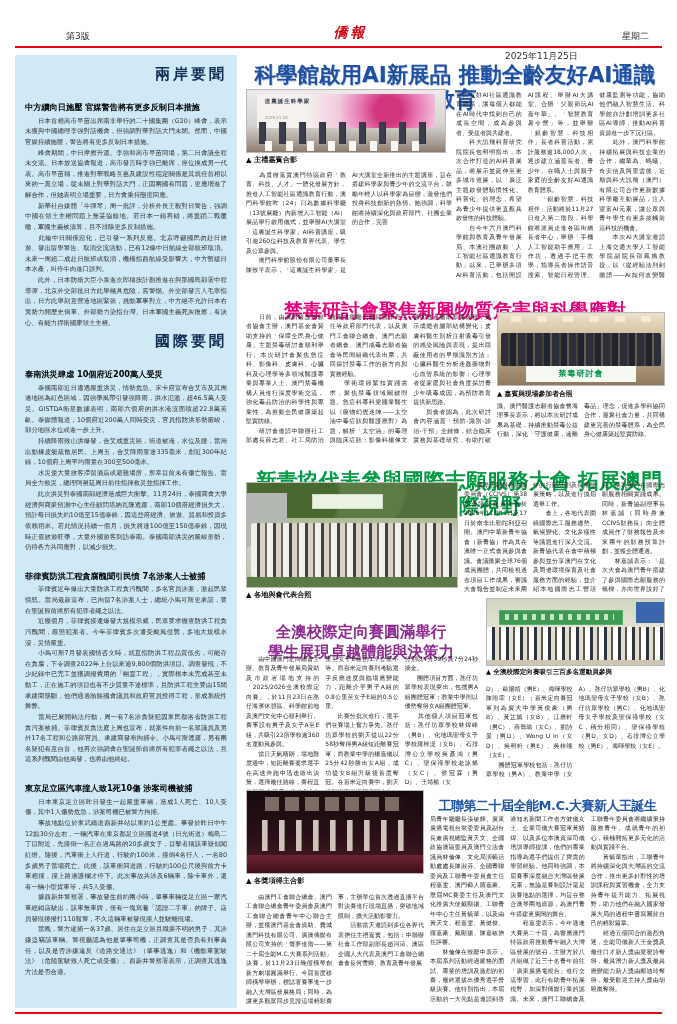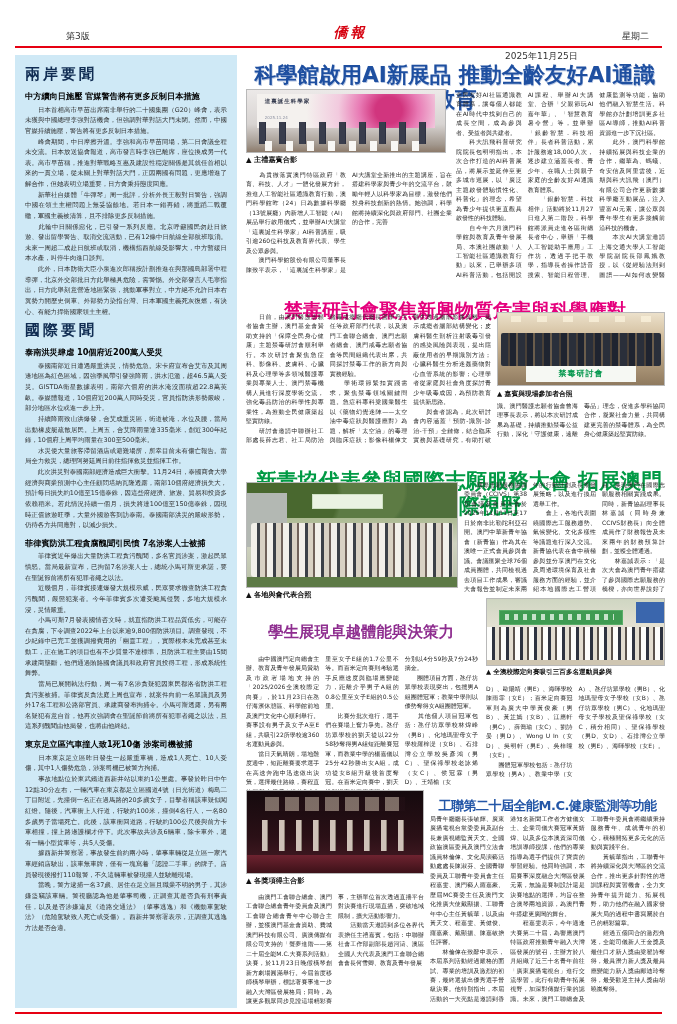--- a/index.html
+++ b/index.html
@@ -17,24 +17,24 @@
     font-family:"DejaVu Serif","Liberation Serif",serif;
     font-size:14px;font-weight:bold;font-style:italic;color:#d6000f;letter-spacing:3px;margin-left:40px;
   }
   .rule{position:absolute;left:15px;width:647px;height:2px;background:#e60012;}
   
   .sidebar{
     position:absolute;left:15px;top:55px;width:222px;height:953px;
     background:#cfe9f6;box-sizing:border-box;padding:8px 10px;overflow:hidden;
   }
   .sec-title{
-    margin:2px 0 6px 0;text-align:left;font-size:15px;font-weight:bold;
+    margin:2px 0 6px 0;text-align:right;font-size:15px;font-weight:bold;
     color:#102c52;letter-spacing:3px;
   }
-  .art-title{margin:7px 0 3px 0;font-size:8.2px;font-weight:bold;color:#000;line-height:1.3;}
+  .art-title{margin:18px 0 3px 0;font-size:8.2px;font-weight:bold;color:#000;line-height:1.3;}
   .art-body{
     font-size:6.4px;line-height:1.66;color:#2f2f2f;text-align:justify;
     white-space:pre-line;margin-bottom:4px;
   }
   
   .abs{position:absolute;}
   .bodytext{
     font-size:6px;line-height:1.58;color:#262626;text-align:justify;
     white-space:pre-line;overflow:hidden;column-fill:auto;
   }
@@ -188,41 +188,42 @@
     <div class="layer pc-banner"></div>
     <div class="layer pc-crowd"></div>
     <div class="layer pc-grass"></div>
   </div>
   <div class="caption" style="left:246px;top:590px;text-align:right;">▲ 各地與會代表合照</div>
   <div class="abs bodytext cols3" style="left:464px;top:480px;width:201px;height:118px;">　　國際志願服務協調委員會（CCIVS）第38屆會議及會員大會於2025年11月11日至17日於南非比勒陀利亞召開。澳門中華新青年協會（新青協）作為其在澳唯一正式會員參與會議。會議匯聚全球76個成員團體，共同檢視過去項目工作成果，審議大會報告並制定未來兩年的行動計劃及長期發展策略，以及進行換屆選舉工作。
 　　會上，各地代表圍繞國際志工服務趨勢、氣候變化、文化多樣性等議題進行深入交流。新青協代表在會中積極參與並分享澳門在文化及周邊環境保育及社會服務方面的經驗，並介紹本地國際志工營項目，展現澳門在國際志願服務相關實踐成果。同時，新青協副理事長林嘉誠（同時身兼CCIVS財務長）向全體成員作了財務報告及未來兩年的財務預算計劃，並獲全體通過。
 　　林嘉誠表示：「是次大會為澳門青年搭建了參與國際志願服務的橋樑，亦向世界說好了澳門故事。我們將把國際先進經驗，轉化為推動澳門本地志願服務的實際動力，讓澳門青年更深入理解作為『世界公民』的責任與意義。」</div>
 
   <h2 class="hl hl-orient">
+    <span style="display:block;">全澳校際定向賽圓滿舉行</span>
     <span style="display:block;">學生展現卓越體能與決策力</span>
   </h2>
 
   <div class="photo photo-d">
     <div class="layer pd-banner"></div>
     <div class="layer pd-banner-stripes"></div>
     <div class="layer pd-canopy"></div>
     <div class="layer pd-crowd"></div>
     <div class="layer pd-ground"></div>
   </div>
   <div class="caption" style="left:486px;top:668px;font-size:6.6px;">▲ 全澳校際定向賽吸引三百多名運動員參與</div>
 
   <div class="abs bodytext cols3" style="left:246px;top:654px;width:232px;height:146px;">　　由中國澳門定向總會主辦、教育及青年發展局贊助及市政署場地支持的「2025/2026全澳校際定向賽」，於11月23日在氹仔海濱休憩區、科學館前地及澳門文化中心順利舉行。賽事設有男子及女子A至E組，共吸引22所學校逾360名運動員參與。
 　　當日天氣晴朗，場地難度適中，短距離賽要求選手在高速奔跑中迅速做出決策，選擇最佳路線，賽程直線距離由男子A組的3.0公里至女子E組的1.7公里不等。而百米定向賽則考驗選手反應速度與臨場應變能力，距離介乎男子A組的0.8公里至女子E組的0.5公里。
 　　比賽分批次進行，選手們在賽場上奮力爭先。氹仔坊眾學校的劉天從以22分58秒奪得男A組短距離賽冠軍，而教業中學的楊嘉儀以25分42秒勝出女A組，成功從女B組升級後首度奪冠。在百米定向賽中，劉天從與楊嘉儀再度表現出色，分別以4分59秒及7分24秒摘金。
 　　團體項目方面，氹仔坊眾學校表現突出，包攬男A組團體冠軍；教業中學則以優勢奪得女A組團體冠軍。
 　　其他個人項目冠軍包括：氹仔坊眾學校林煒峰（男B）、化地瑪聖母女子學校羅梓湜（女B）、石排灣公立學校吳彥鴻（男C）、聖保祿學校老詠烯（女C）、侯冠霖（男D）、王靖榆（女</div>
   <div class="abs bodytext cols2" style="left:486px;top:684px;width:179px;height:102px;">D）、歐陽靖（男E）、海暉學校陳雨霏（女E）；百米定向賽冠軍則為廣大中學黃俊豪（男B）、黃芷嫣（女B）、江應軒（男C）、薛喬瑜（女C）、劉詩晏（男D）、Wong U In（女D）、吳明軒（男E）、吳梓曈（女E）。
 　　團體冠軍學校包括：氹仔坊眾學校（男A）、教業中學（女A）、氹仔坊眾學校（男B）、化地瑪聖母女子學校（女B）、氹仔坊眾學校（男C）、化地瑪聖母女子學校及聖保祿學校（女C，積分相同）、聖保祿學校（男D、女D）、石排灣公立學校（男E）、海暉學校（女E）。</div>
 
-  <h2 class="hl hl-mc">工聯第二十屆全能M.C.健康監測等功能</h2>
+  <h2 class="hl hl-mc">工聯第二十屆全能M.C.大賽新人王誕生</h2>
 
   <div class="photo photo-e">
     <div class="layer pe-screens"></div>
     <div class="layer pe-people"></div>
     <div class="layer pe-stage"></div>
   </div>
   <div class="caption" style="left:246px;top:876px;">▲ 各獎項得主合影</div>
 
   <div class="abs bodytext cols2" style="left:246px;top:892px;width:178px;height:114px;">　　由澳門工會聯合總會、澳門工會聯合總會青年委員會及澳門工會聯合總會青年中心聯合主辦，並獲澳門基金會資助、費城澳門科技有限公司、廣澳傳媒有限公司支持的「聲夢進階——第二十屆全能M.C.大賽系列活動」決賽，於11月23日晚假橫琴創新方劇場圓滿舉行。今屆首度移師橫琴舉辦，標誌著賽事進一步融入大灣區發展格局；同時，為讓更多觀眾同步見證這場精彩賽事，主辦單位首次透過直播平台對決賽進行現場直播，突破地域限制，擴大活動影響力。
 　　活動當天邀請到多位各界代表擔任主禮嘉賓，包括：中聯辦社會工作部副部長趙河濤、澳區全國人大代表及澳門工會聯合總會會長何雪卿、教育及青年發展</div>

